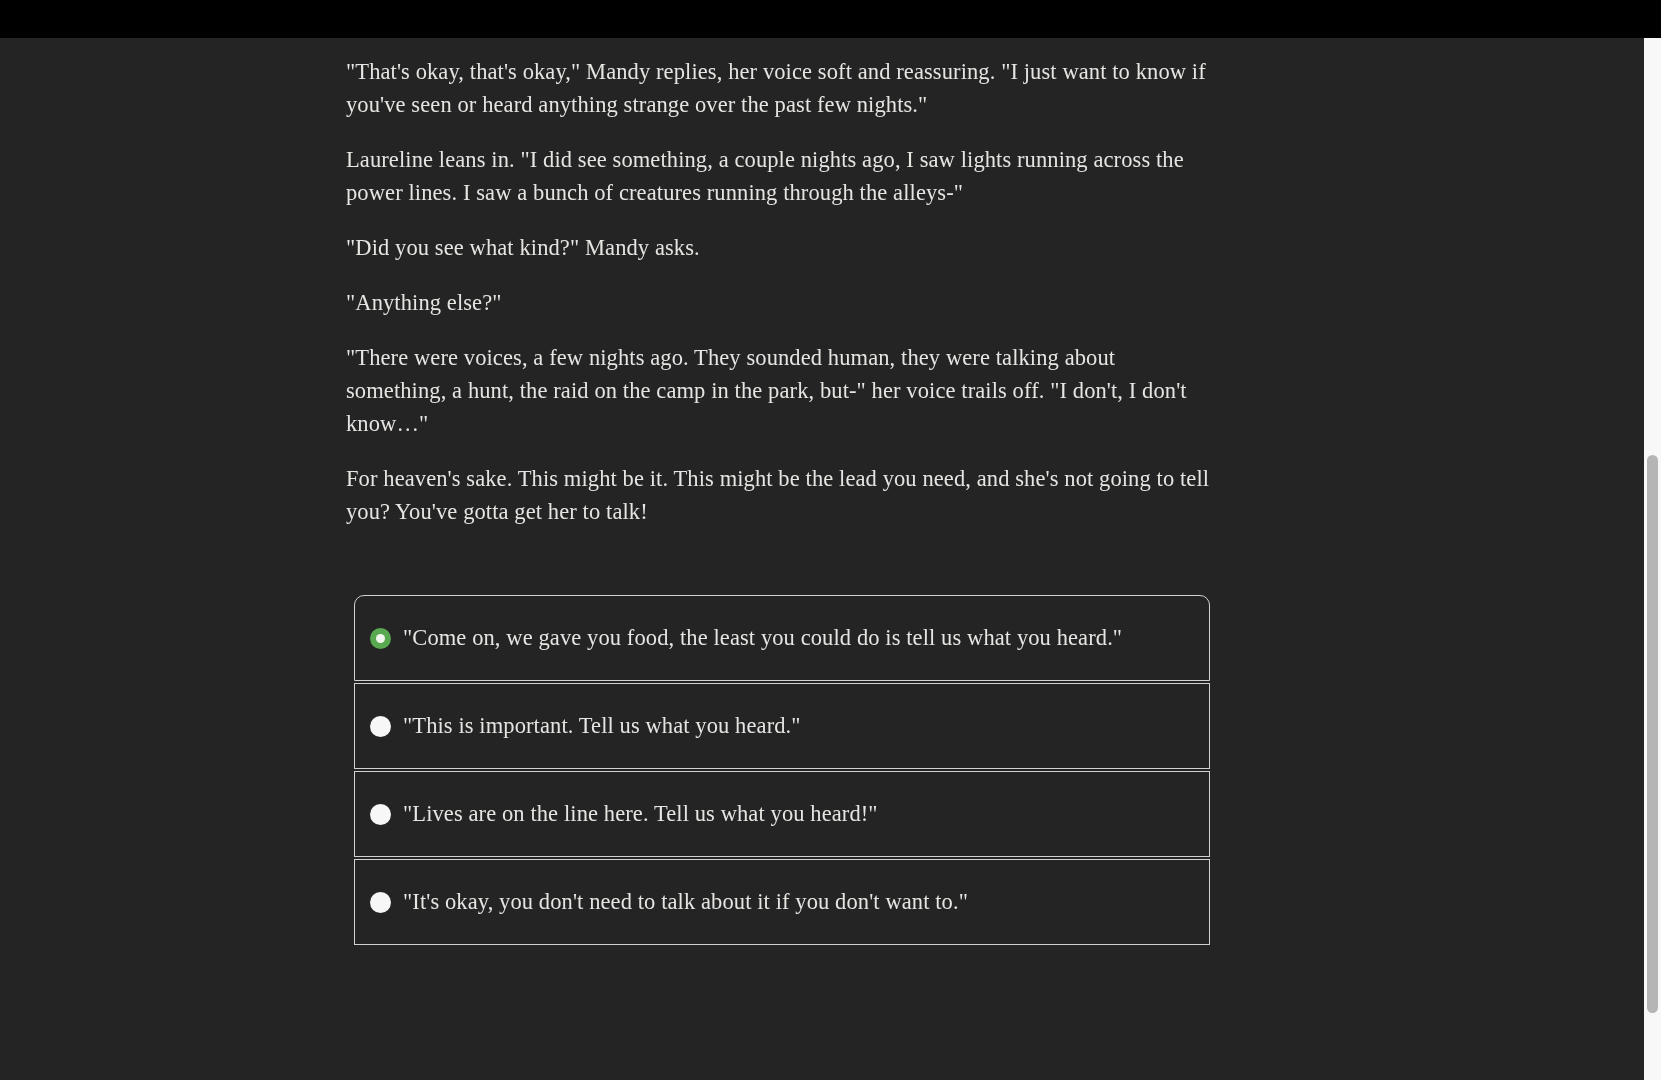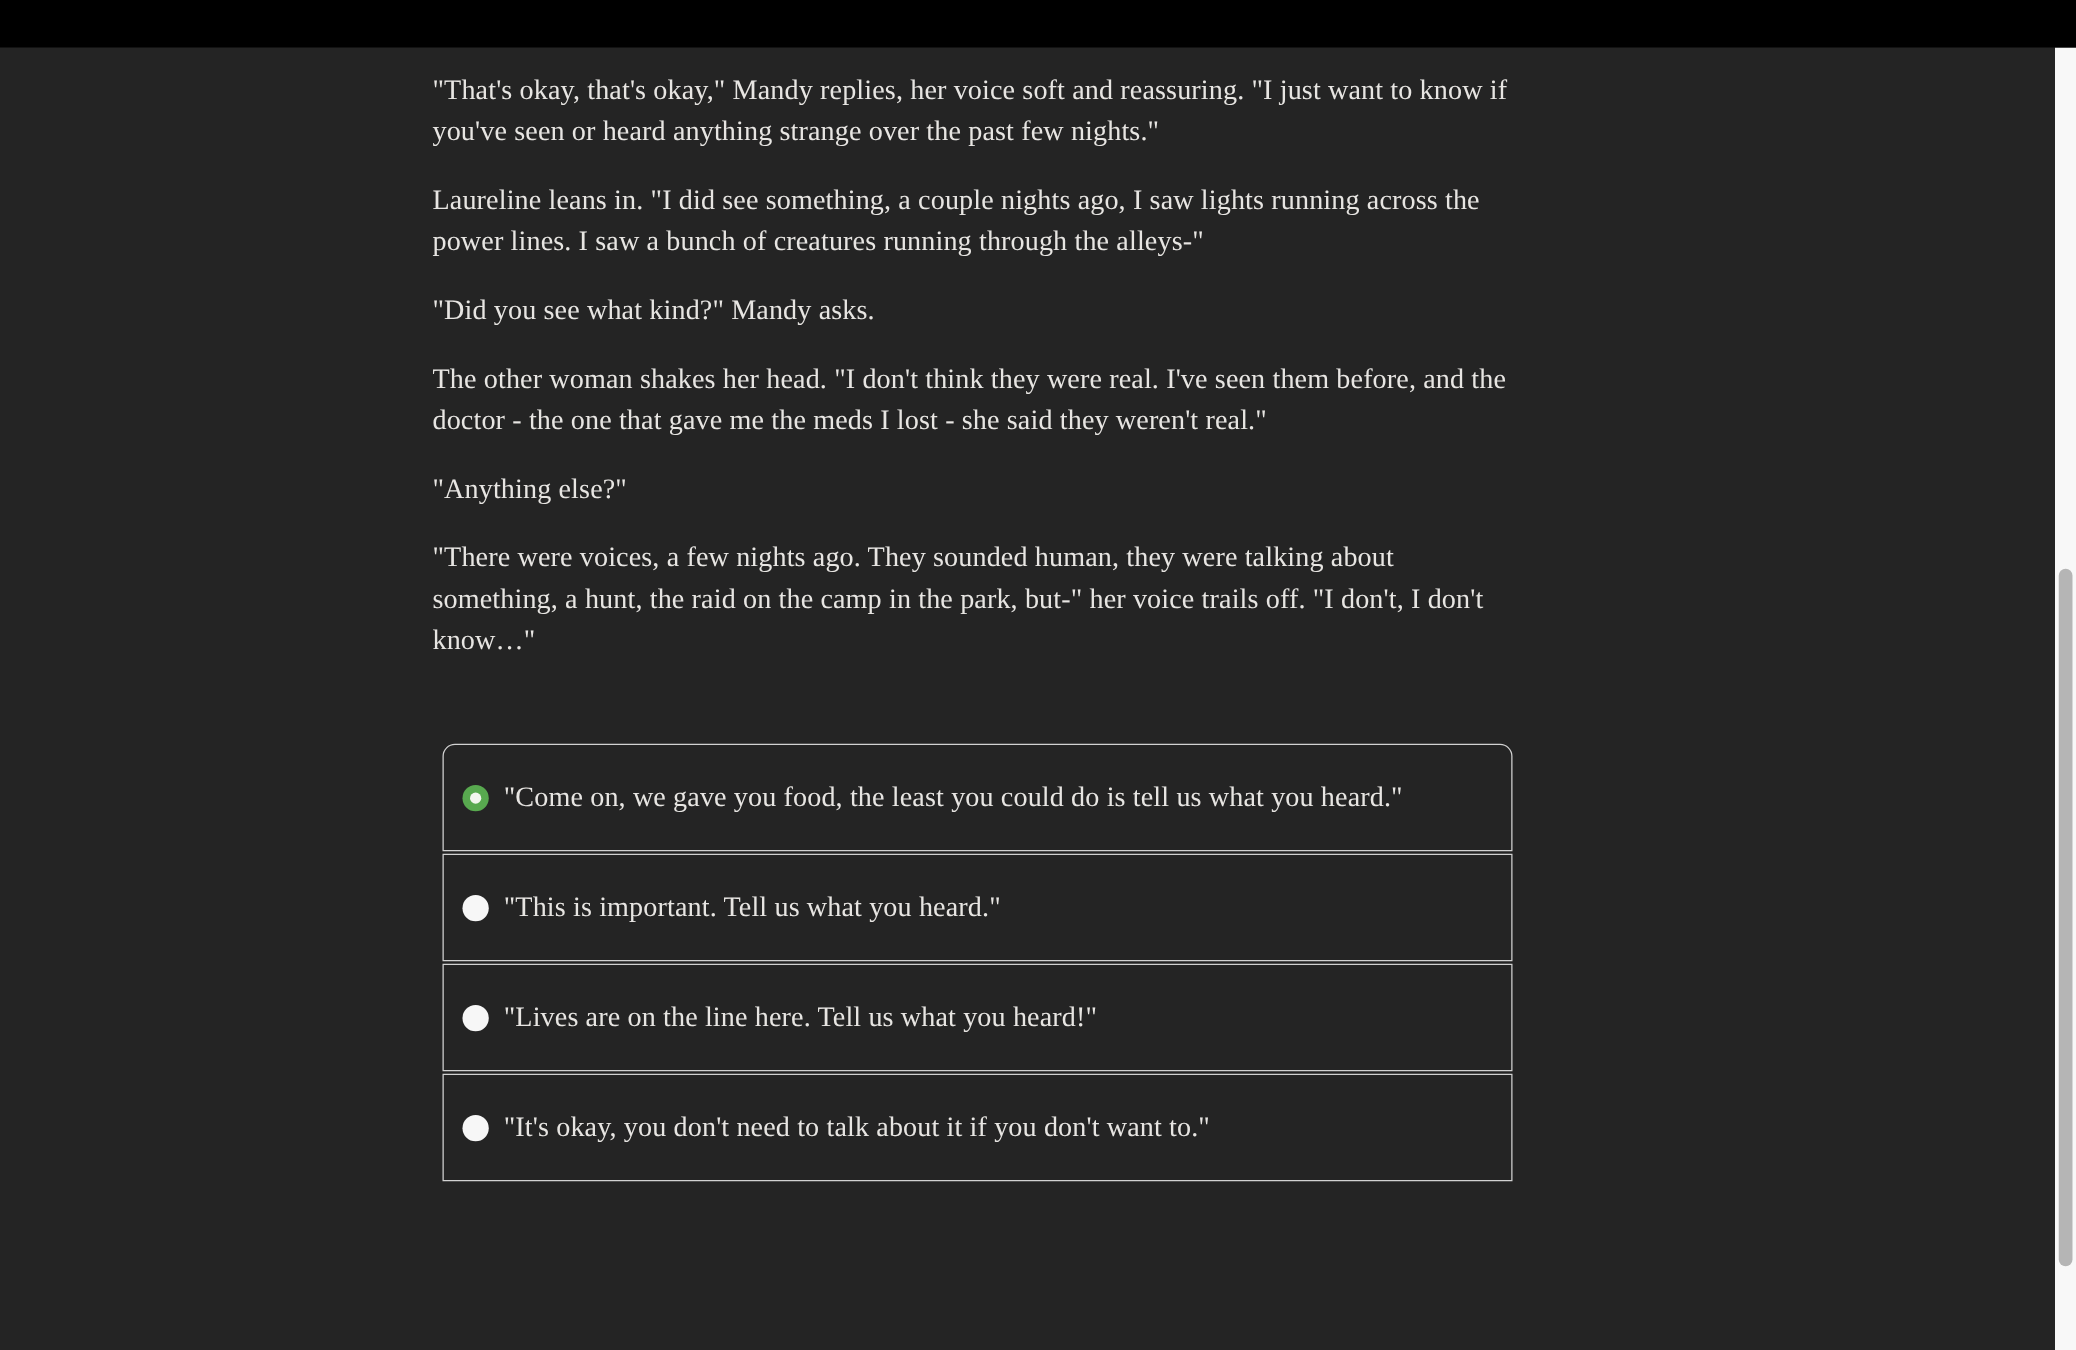--- a/index.html
+++ b/index.html
@@ -103,23 +103,23 @@
 </style>
 </head>
 <body>
 
 <div class="topbar"></div>
 
 <main class="content">
   <p>"That's okay, that's okay," Mandy replies, her voice soft and reassuring. "I just want to know if you've seen or heard anything strange over the past few nights."</p>
   <p>Laureline leans in. "I did see something, a couple nights ago, I saw lights running across the power lines. I saw a bunch of creatures running through the alleys-"</p>
   <p>"Did you see what kind?" Mandy asks.</p>
-  <p>The other woman shakes her head. "I don't think they were real. I've seen them before, and the doctor - the one that gave me the meds I lost - she said they weren't real."</p>
   <p>"Anything else?"</p>
   <p>"There were voices, a few nights ago. They sounded human, they were talking about something, a hunt, the raid on the camp in the park, but-" her voice trails off. "I don't, I don't know…"</p>
+  <p>For heaven's sake. This might be it. This might be the lead you need, and she's not going to tell you? You've gotta get her to talk!</p>
 
   <form class="choices">
     <label class="choice">
       <span class="radio selected"></span>
       <span class="choice-text">"Come on, we gave you food, the least you could do is tell us what you heard."</span>
     </label>
     <label class="choice">
       <span class="radio"></span>
       <span class="choice-text">"This is important. Tell us what you heard."</span>
     </label>

